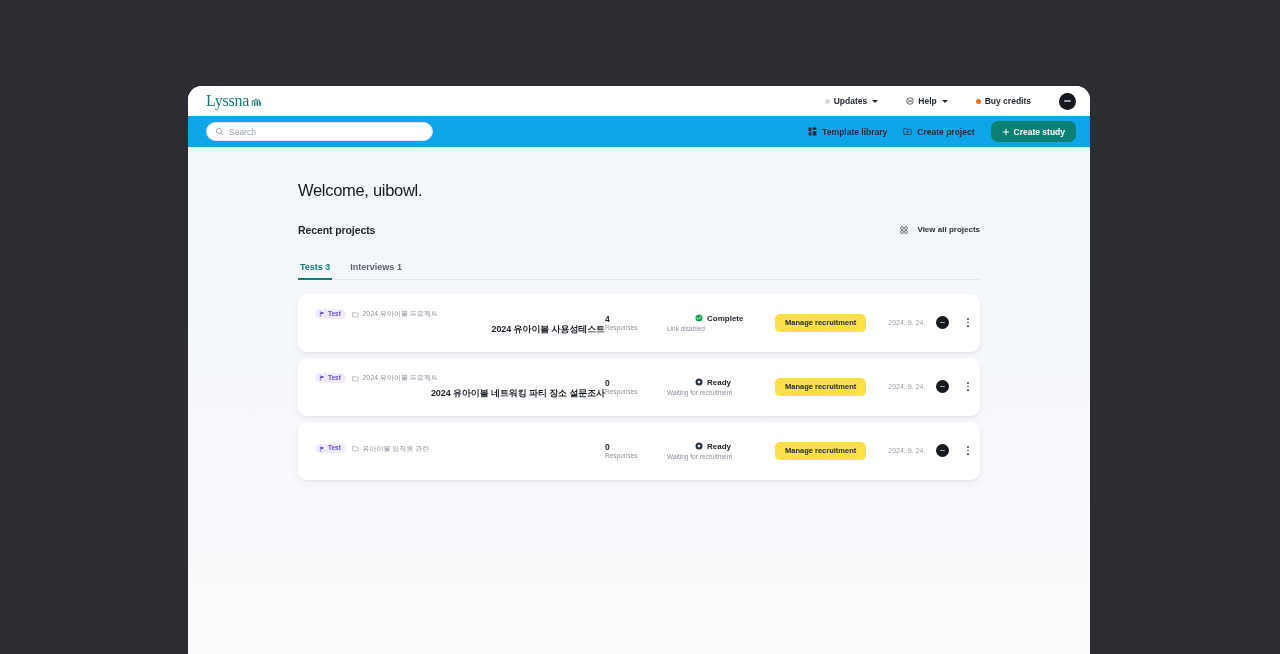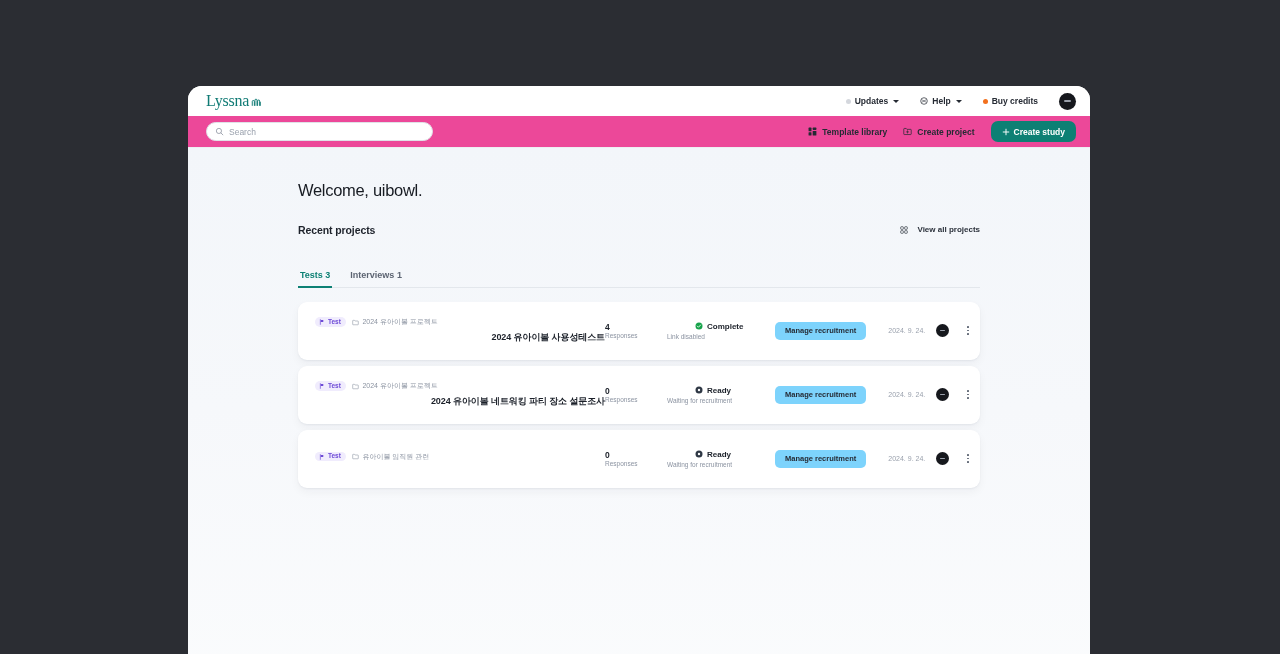--- a/index.html
+++ b/index.html
@@ -51,21 +51,21 @@
     color: #0f7a74;
     letter-spacing: -0.2px;
     line-height: 1;
   }
   .wave-glyph { display: block; }
 
   #top-nav {
     margin-left: auto;
     display: flex;
     align-items: center;
-    gap: 21px;
+    gap: 28px;
   }
   .top-nav-item {
     display: flex;
     align-items: center;
     gap: 4px;
     font-size: 8.5px;
     font-weight: 600;
     color: #252a33;
     cursor: pointer;
     white-space: nowrap;
@@ -92,21 +92,21 @@
   #avatar-top .av-mark {
     width: 7px; height: 2px; border-radius: 1px; background: #9aa0ab;
   }
 
   
   #action-bar {
     height: 32px;
     display: flex;
     align-items: center;
     padding: 0 14px 0 18px;
-    background: #ec4899;
+    background: #0ea5e9;
     border-bottom: 1px solid #edeff2;
     position: relative;
     z-index: 4;
     gap: 12px;
   }
 
   #search-box {
     width: 227px;
     height: 19px;
     border: 1px solid #dfe2e7;
@@ -172,21 +172,21 @@
     font-weight: 400;
     color: #171b22;
     letter-spacing: -0.3px;
     line-height: 1;
     margin-bottom: 25px;
   }
 
   #recent-header {
     display: flex;
     align-items: center;
-    margin-bottom: 34px;
+    margin-bottom: 26px;
   }
   #recent-title {
     font-size: 10.5px;
     font-weight: 700;
     color: #1d222b;
     letter-spacing: -0.1px;
   }
   #view-all-projects {
     margin-left: auto;
     display: flex; align-items: center; gap: 9px;
@@ -271,21 +271,21 @@
   .card-status {
     width: 108px; flex: none;
   }
   .status-line {
     display: flex; align-items: center; gap: 4px; margin-left: 28px;
   }
   .status-text { font-size: 8px; font-weight: 700; color: #1b2029; }
   .status-sub { font-size: 6.5px; color: #8b93a1; margin-top: 2px; }
 
   .manage-btn {
-    background: #7dd3fc;
+    background: #fde047;
     border: 0;
     border-radius: 5px;
     height: 18px;
     padding: 0 10px;
     font-family: inherit;
     font-size: 7.5px;
     font-weight: 700;
     color: #252b35;
     cursor: pointer;
     white-space: nowrap;

